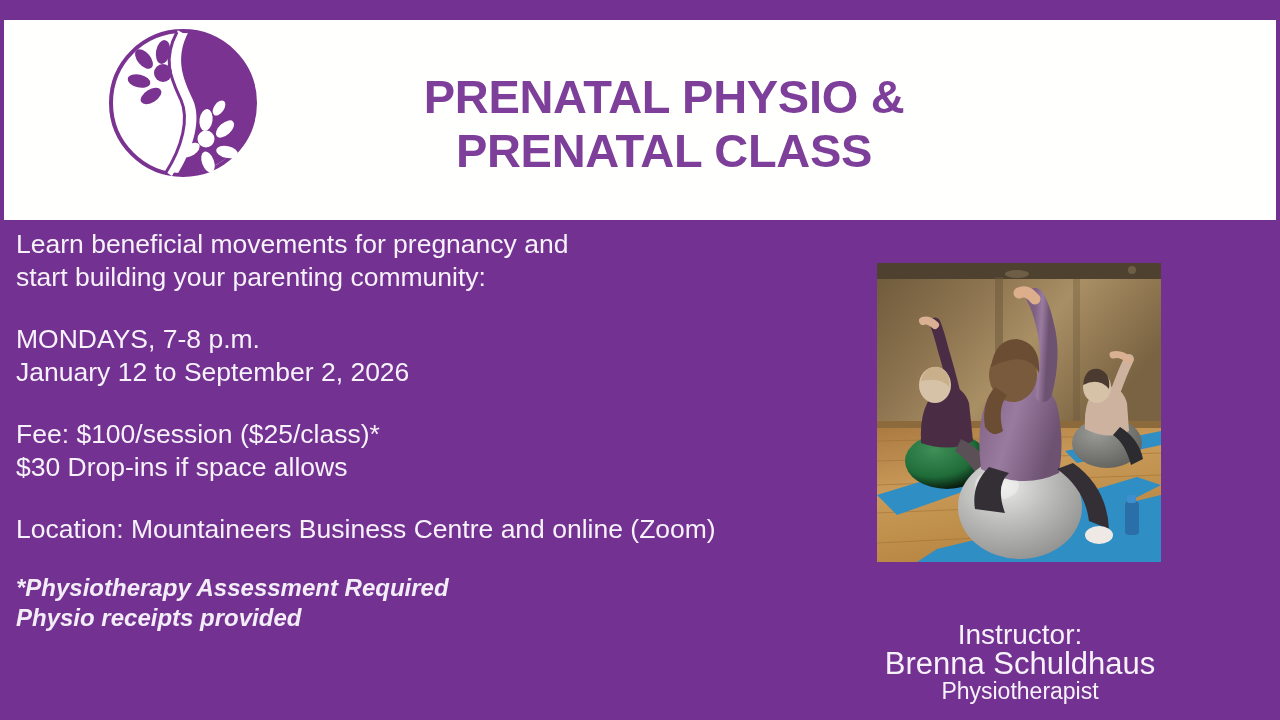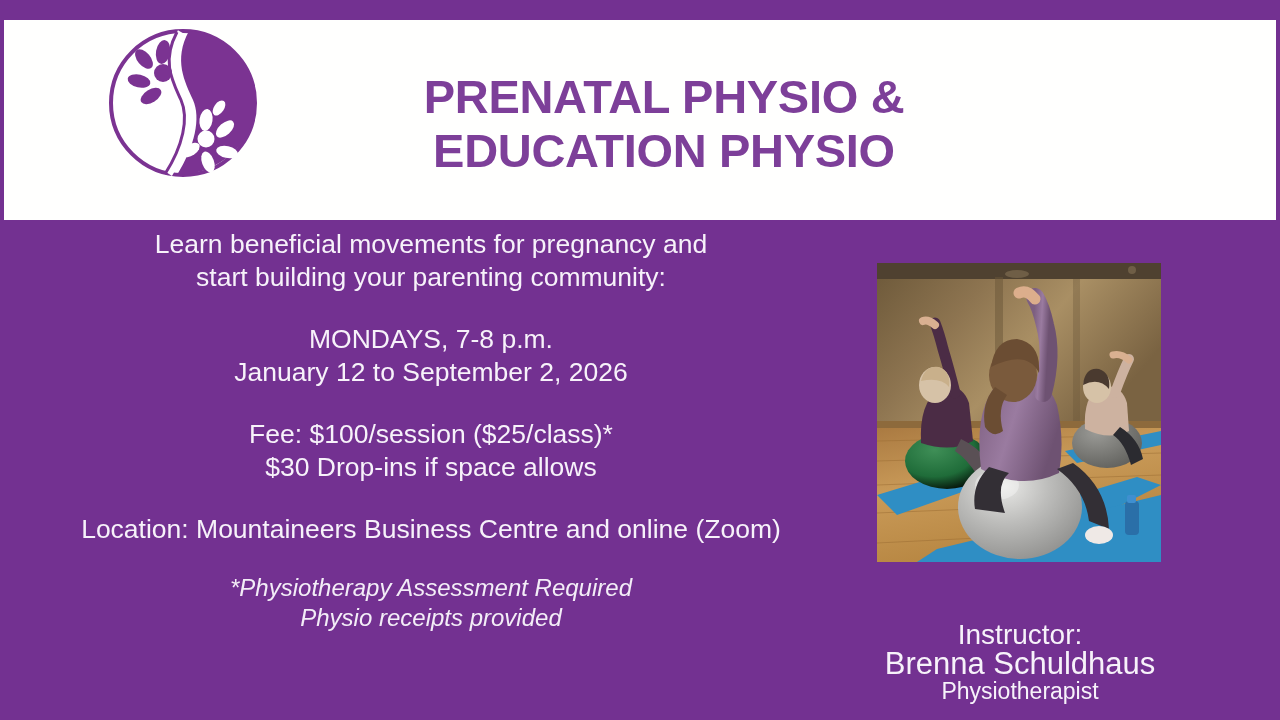--- a/index.html
+++ b/index.html
@@ -54,37 +54,37 @@
     letter-spacing: -0.3px;
   }
   .title-line { display: block; white-space: nowrap; }
 
   
   .body-col {
     position: absolute;
     left: 16px;
     top: 228px;
     width: 830px;
-    text-align: center;
     color: #F7F2FA;
   }
   .para {
     font-size: 26.5px;
     line-height: 32.5px;
     white-space: nowrap;
   }
   .para.block-gap { margin-top: 30px; }
   .para .ln { display: block; }
 
   .footnote {
     margin-top: 27px;
     font-size: 24px;
     line-height: 30px;
     font-style: italic;
     color: #F3EDF7;
+    font-weight: bold;
   }
   .footnote .ln { display: block; white-space: nowrap; }
 
   
   .photo {
     position: absolute;
     left: 877px;
     top: 263px;
     width: 284px;
     height: 299px;
@@ -146,21 +146,21 @@
           <ellipse cx="120" cy="126" rx="6" ry="11" transform="rotate(102 120 126)"></ellipse>
           <ellipse cx="101" cy="136" rx="6" ry="11" transform="rotate(160 101 136)"></ellipse>
           <ellipse cx="84" cy="124" rx="5.5" ry="10" transform="rotate(-125 84 124)"></ellipse>
           <ellipse cx="112" cy="82" rx="5" ry="8.5" transform="rotate(35 112 82)"></ellipse>
         </g>
       </svg>
     </div>
 
     <div class="title-block">
       <span class="title-line">PRENATAL PHYSIO &amp;</span>
-      <span class="title-line">EDUCATION PHYSIO</span>
+      <span class="title-line">PRENATAL CLASS</span>
     </div>
   </div>
 
   <div class="body-col">
 
     <div class="para">
       <span class="ln">Learn beneficial movements for pregnancy and</span>
       <span class="ln">start building your parenting community:</span>
     </div>
 

